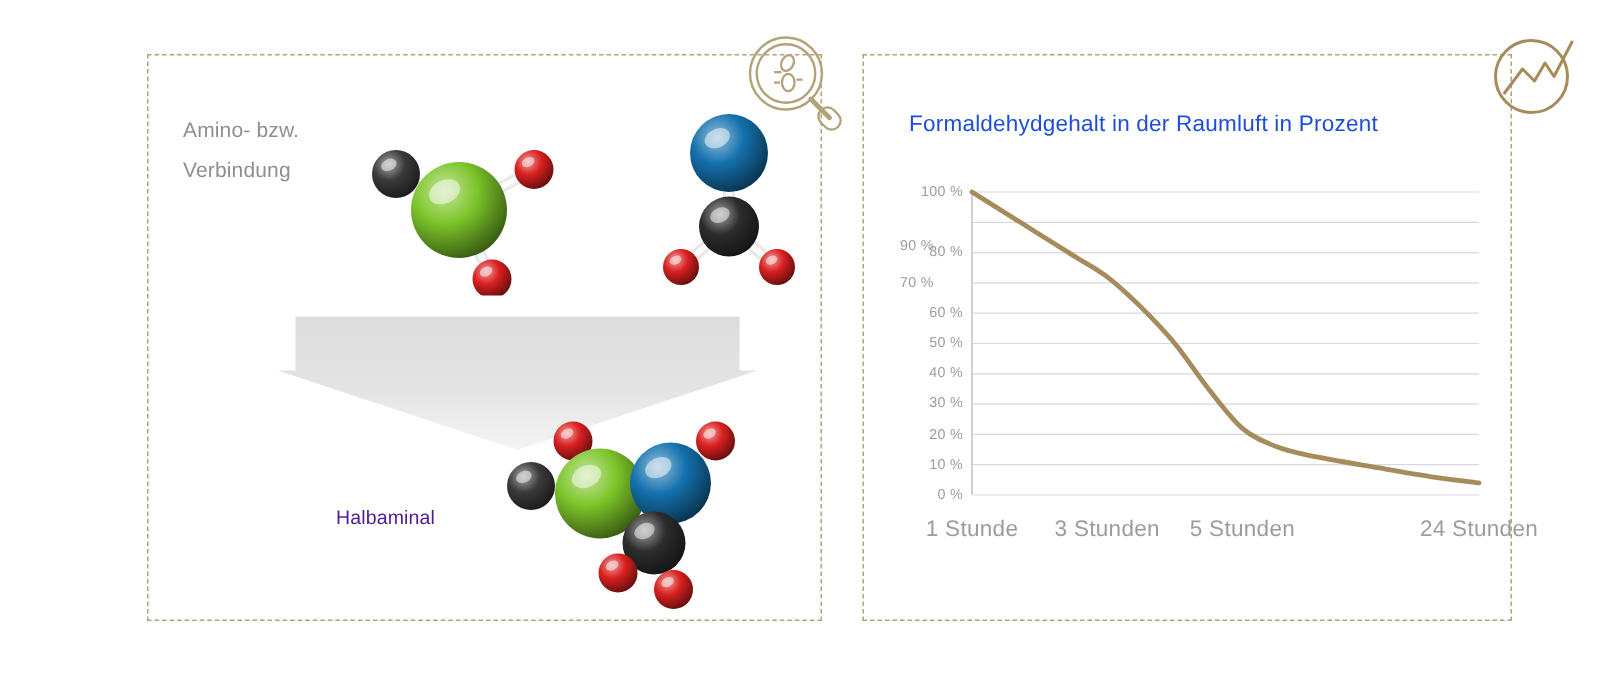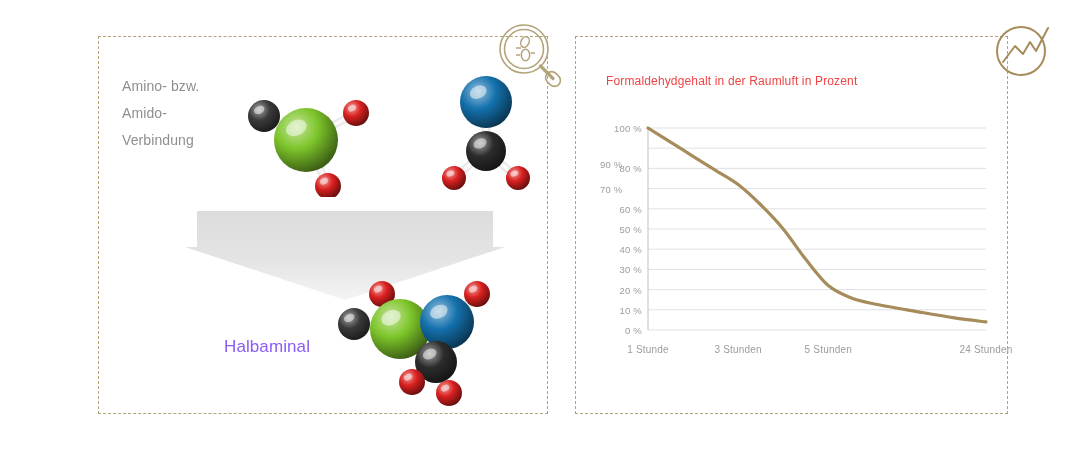--- a/index.html
+++ b/index.html
@@ -45,65 +45,65 @@
     color:#8f8f8f;
     font-size:16.5px;
     line-height:27px;
     letter-spacing:.1px;
   }
   #label-formaldehyd div{white-space:nowrap;}
 
   #label-halbaminal{
     position:absolute;
     left:224px;top:337px;
-    color:#8b5cf6;
-    font-size:17px;
+    color:#4c1d95;
+    font-size:13px;
     letter-spacing:.1px;
   }
 
   
   #arrow-down{
     position:absolute;
     left:185px;top:205px;
     width:320px;height:95px;
   }
 
   
   .mol{position:absolute;}
   #mol-amino{left:238px;top:82px;width:135px;height:115px;}
   #mol-formaldehyd{left:430px;top:68px;width:112px;height:125px;}
   #mol-halbaminal{left:325px;top:272px;width:180px;height:140px;}
 
   
   #chart-title{
     position:absolute;
     left:606px;top:74px;
-    color:#ef4444;
-    font-size:12px;
+    color:#1d4ed8;
+    font-size:15px;
     letter-spacing:.15px;
     white-space:nowrap;
   }
   #chart-area{
     position:absolute;
     left:600px;top:118px;
     width:400px;height:260px;
   }
   .ytick{
     position:absolute;
     right:0;
     transform:translateY(-50%);
     font-size:9.5px;
     color:#9c9c9c;
     white-space:nowrap;
     letter-spacing:.2px;
   }
   .xtick{
     position:absolute;
     transform:translateX(-50%);
-    font-size:10px;
+    font-size:15px;
     color:#9c9c9c;
     white-space:nowrap;
     letter-spacing:.2px;
   }
 </style>
 </head>
 <body>
 
 <div class="stage">
 
@@ -115,21 +115,20 @@
         <stop offset="0%" stop-color="#dcdcdc"></stop>
         <stop offset="55%" stop-color="#e4e4e4"></stop>
         <stop offset="100%" stop-color="#f4f4f4"></stop>
       </linearGradient>
     </defs>
     <polygon points="12,6 308,6 308,42 320,42 160,95 0,42 12,42" fill="url(#agrad)"></polygon>
   </svg>
 
   <div class="left-text">
     <div>Amino- bzw.</div>
-    <div>Amido-</div>
     <div>Verbindung</div>
   </div>
 
 
   <div id="label-halbaminal">Halbaminal</div>
 
   <svg class="mol" id="mol-amino" viewBox="0 0 135 115">
       <defs>
         <radialGradient id="amino-compound-molecule-g0" cx="35%" cy="30%" r="75%">
           <stop offset="0%" stop-color="#a6a6a6"></stop>

